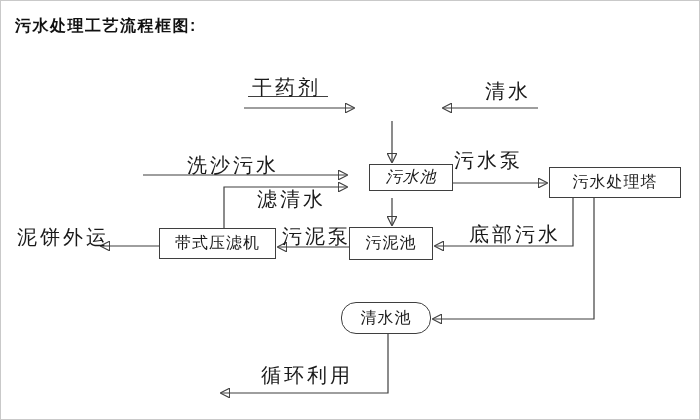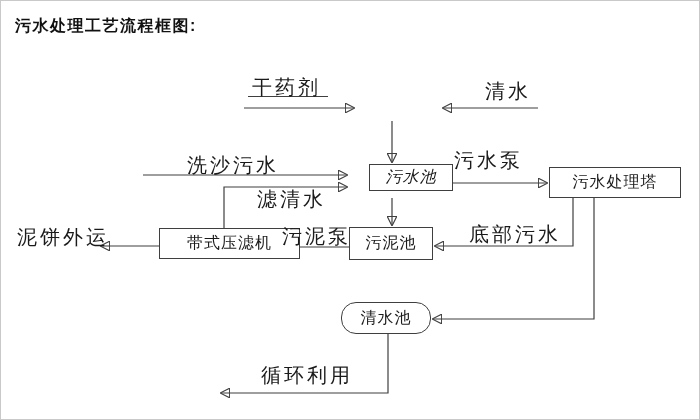--- a/index.html
+++ b/index.html
@@ -81,21 +81,21 @@
   </div>
 
   <div class="box" style="left:548px;top:166px;width:132px;height:31px;">
     <span>污水处理塔</span>
   </div>
 
   <div class="box" style="left:348px;top:226px;width:84px;height:33px;">
     <span>污泥池</span>
   </div>
 
-  <div class="box" style="left:158px;top:227px;width:141px;height:31px;">
+  <div class="box" style="left:158px;top:227px;width:117px;height:31px;">
     <span>带式压滤机</span>
   </div>
 
   <div class="box" style="left:340px;top:301px;width:90px;height:32px;border-radius:15px;">
     <span>清水池</span>
   </div>
 
   <div class="flabel underlined" style="left:247px;top:77px;">干药剂</div>
 
   <div class="flabel" style="left:464px;top:81px;margin-left:20px;">清水</div>

